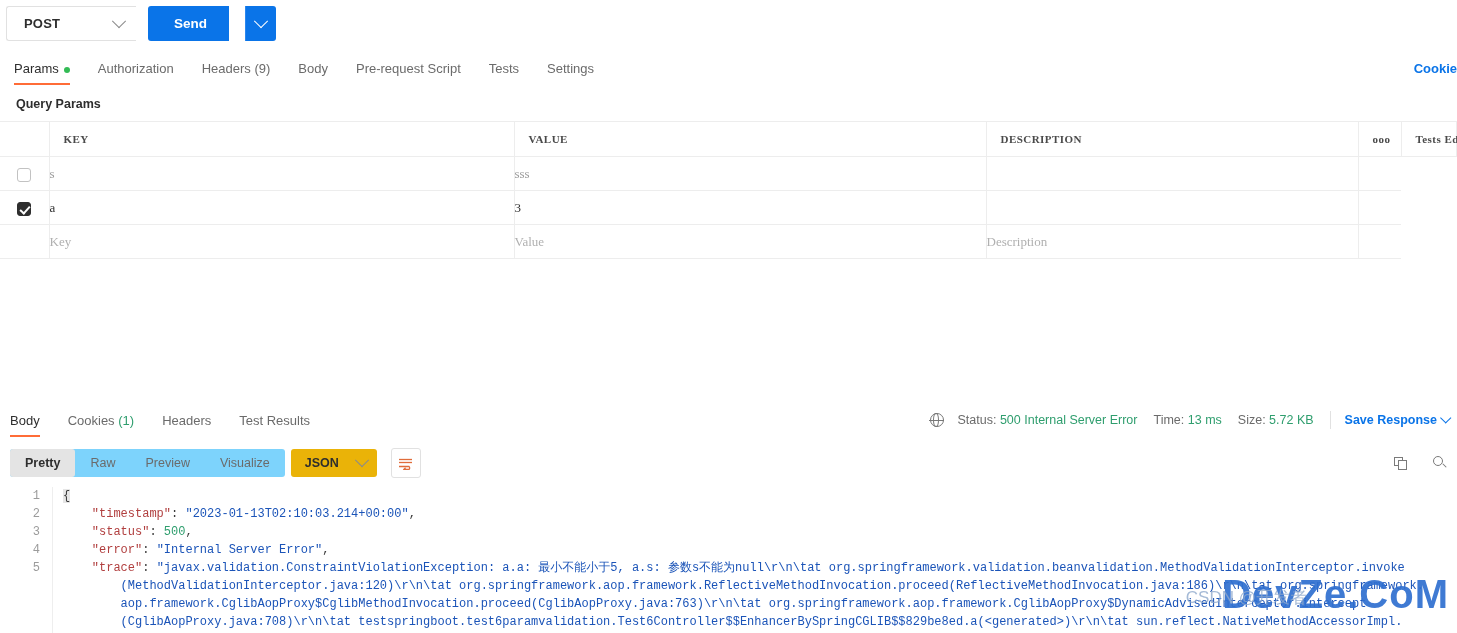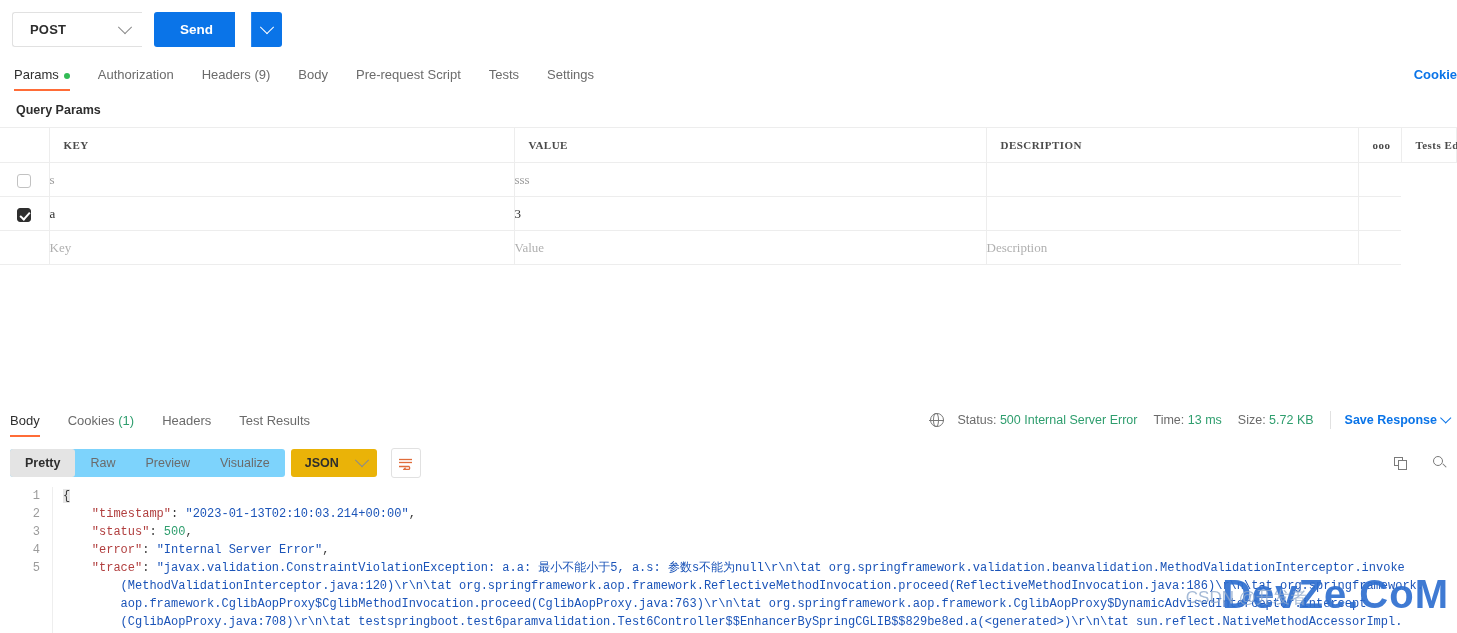--- a/index.html
+++ b/index.html
@@ -12,21 +12,21 @@
     font-size: 13px;
     color: #2e2e2e;
     overflow: hidden;
     position: relative;
   }
   
   .urlbar {
     display: flex;
     align-items: stretch;
     height: 35px;
-    margin: 12px;
+    margin: 6px;
     padding: 0;
   }
   .method-box {
     width: 130px;
     border: 1px solid #e1e1e1;
     border-right: none;
     border-radius: 3px 0 0 3px;
     background: #fff;
     display: flex;
     align-items: center;

